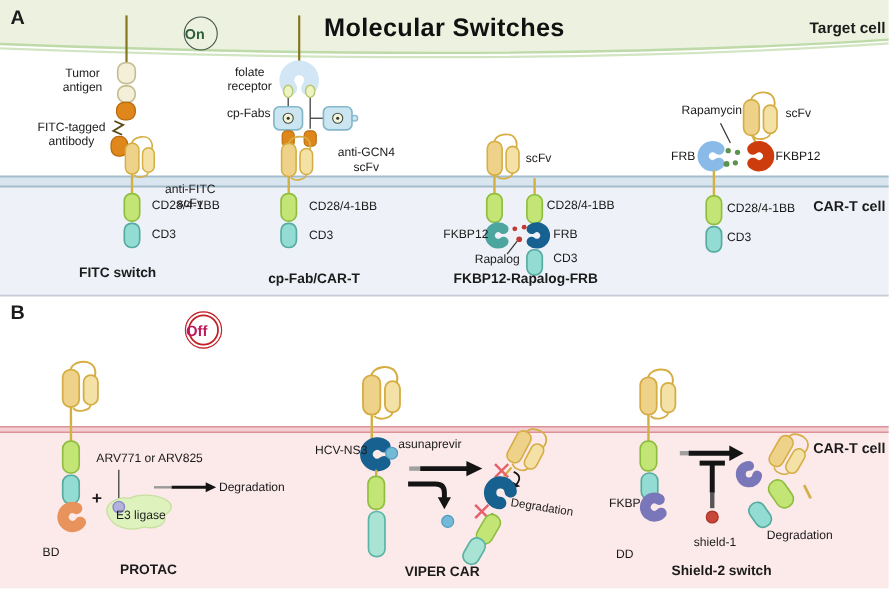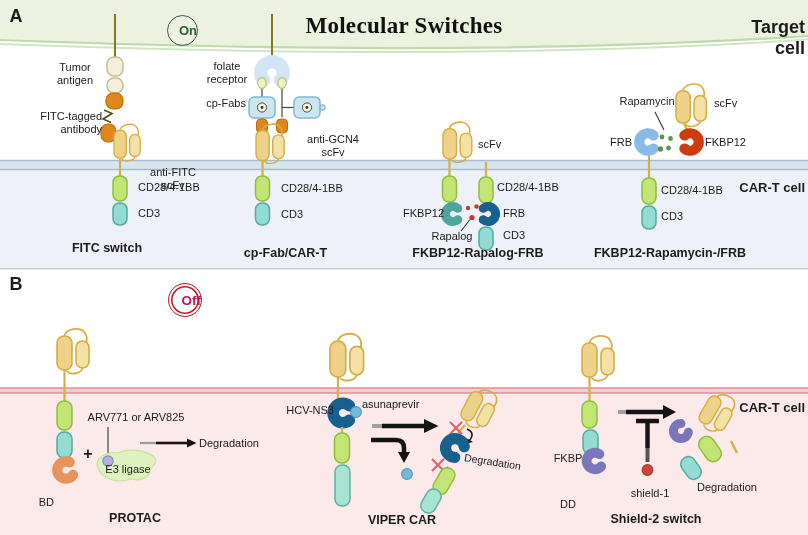--- a/index.html
+++ b/index.html
@@ -5,22 +5,22 @@
   html,body{margin:0;padding:0;}
   body{font-family:"Liberation Sans",sans-serif;}
   #canvas{position:relative;width:808px;height:535px;background:#ffffff;overflow:hidden;}
   #shapes{position:absolute;left:0;top:0;z-index:1;}
   .lbl{position:absolute;z-index:2;font-size:11px;line-height:1.18;color:#1b1b1b;text-align:center;}
   .lbl.la{text-align:left;}
   .lbl.ra{text-align:right;}
   .swtitle{font-weight:bold;font-size:12.5px;}
   .panel-letter{font-weight:bold;font-size:18px;}
   .celllbl{font-weight:bold;font-size:13px;}
-  .main-title{font-weight:bold;font-size:23px;letter-spacing:.3px;color:#111;font-family:Liberation Serif, serif;}
-  .badge{position:absolute;z-index:2;border-radius:50%;display:flex;align-items:center;justify-content:flex-end;font-weight:bold;background:transparent;}
+  .main-title{font-weight:bold;font-size:23px;letter-spacing:.3px;color:#111;}
+  .badge{position:absolute;z-index:2;border-radius:50%;display:flex;align-items:center;justify-content:flex-start;font-weight:bold;background:transparent;}
   #on-badge{left:167px;top:15px;width:29px;height:29px;border:1.7px solid #44534a;color:#2f5d3a;font-size:13px;}
   #off-badge{left:168px;top:283px;width:32px;height:32px;border:1.8px solid #c21f26;color:#be185d;font-size:13.5px;
              box-shadow:inset 0 0 0 2px #ffffff, inset 0 0 0 3.6px #c21f26;}
   .rot9{transform:rotate(9deg);font-size:10.5px;}
 </style>
 </head>
 <body>
 
 <div id="canvas">
 
@@ -190,25 +190,25 @@
           <rect x="-7.5" y="-12" width="15" height="24" rx="7" fill="#93dcd3" stroke="#55ab9f" stroke-width="1.5"></rect>
         </g>
   </g>
 </svg>
 
 <div class="lbl panel-letter" style="left:6px;top:6px;width:20px;">A</div>
 <div class="badge" id="on-badge">
       <span>On</span>
     </div>
 <div class="lbl main-title" style="left:254px;top:12px;width:300px;">Molecular Switches</div>
-<div class="lbl celllbl ra" style="left:733px;top:17px;width:72px;font-size:18px;">Target cell</div>
+<div class="lbl celllbl ra" style="left:733px;top:17px;width:72px;font-size:14px;">Target cell</div>
 <div class="lbl celllbl ra" style="left:733px;top:180px;width:72px;">CAR-T cell</div>
 
 <div class="lbl" style="left:44px;top:61px;width:62px;">Tumor antigen</div>
-<div class="lbl" style="left:28px;top:110px;width:74px;text-align:right;">FITC-tagged antibody</div>
+<div class="lbl" style="left:28px;top:110px;width:74px;">FITC-tagged antibody</div>
 <div class="lbl" style="left:144px;top:134px;width:58px;margin-top:32px;">anti-FITC scFv</div>
 <div class="lbl la" style="left:138px;top:181px;width:76px;">CD28/4-1BB</div>
 <div class="lbl la" style="left:138px;top:207px;width:40px;">CD3</div>
 <div class="lbl swtitle" style="left:52px;top:241px;width:110px;">FITC switch</div>
 
 <div class="lbl" style="left:198px;top:60px;width:58px;">folate receptor</div>
 <div class="lbl ra" style="left:202px;top:97px;width:44px;">cp-Fabs</div>
 <div class="lbl" style="left:298px;top:133px;width:70px;">anti-GCN4 scFv</div>
 <div class="lbl la" style="left:281px;top:182px;width:76px;">CD28/4-1BB</div>
 <div class="lbl la" style="left:281px;top:208px;width:40px;">CD3</div>
@@ -221,21 +221,20 @@
 <div class="lbl" style="left:426px;top:230px;width:52px;">Rapalog</div>
 <div class="lbl la" style="left:503px;top:229px;width:30px;">CD3</div>
 <div class="lbl swtitle" style="left:398px;top:246px;width:160px;">FKBP12-Rapalog-FRB</div>
 
 <div class="lbl" style="left:617px;top:95px;width:60px;">Rapamycin</div>
 <div class="lbl la" style="left:714px;top:97px;width:34px;">scFv</div>
 <div class="lbl ra" style="left:604px;top:136px;width:28px;">FRB</div>
 <div class="lbl la" style="left:705px;top:136px;width:48px;">FKBP12</div>
 <div class="lbl la" style="left:661px;top:184px;width:76px;">CD28/4-1BB</div>
 <div class="lbl la" style="left:661px;top:210px;width:35px;">CD3</div>
-<div class="lbl swtitle" style="left:580px;top:246px;width:180px;">FKBP12-Rapamycin-/FRB</div>
 
 <div class="lbl panel-letter" style="left:6px;top:274px;width:20px;">B</div>
 <div class="badge" id="off-badge">
       <span>Off</span>
     </div>
 <div class="lbl celllbl ra" style="left:733px;top:400px;width:72px;">CAR-T cell</div>
 
 <div class="lbl" style="left:84px;top:411px;width:104px;">ARV771 or ARV825</div>
 <div class="lbl" style="left:80px;top:445px;width:16px;font-size:16px;font-weight:bold;">+</div>
 <div class="lbl ra" style="left:30px;top:465px;width:24px;margin-top:31px;">BD</div>

